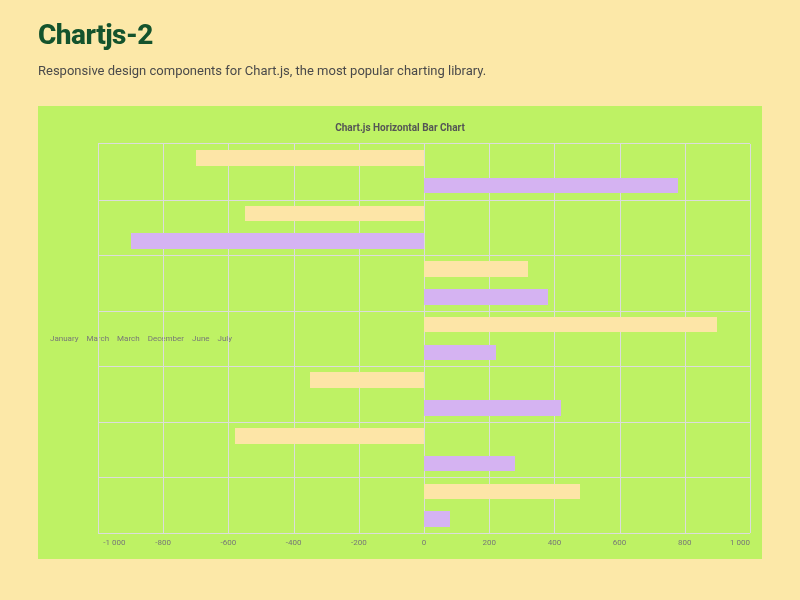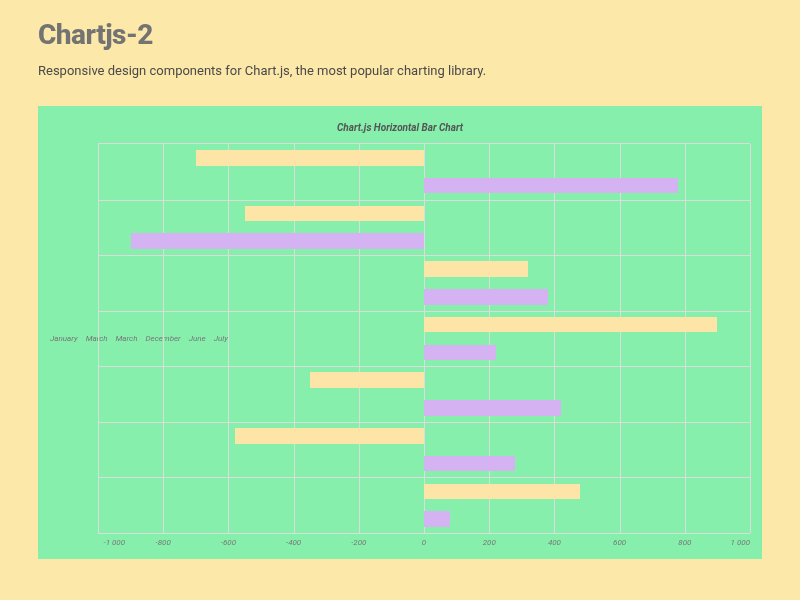--- a/index.html
+++ b/index.html
@@ -14,45 +14,44 @@
     padding: 18px 38px 10px 38px;
   }
   .header-row {
     display: flex;
     justify-content: space-between;
     align-items: center;
   }
   .title {
     font-size: 28px;
     font-weight: 800;
-    color: #737373;
+    color: #14532d;
     letter-spacing: -0.5px;
   }
   .link {
     background: #f4aaa0;
     color: #3b3b3b;
     font-size: 13px;
     font-weight: 700;
     text-decoration: underline;
     padding: 6px 16px;
   }
   .subtitle {
     font-size: 13px;
     color: #4a4a4a;
     margin-top: 12px;
   }
   .chart-panel {
-    background: #86efac;
+    background: #bef264;
     margin: 18px 38px 0 38px;
     height: 453px;
     position: relative;
     padding: 10px 12px 12px 12px;
     display: flex;
     flex-direction: column;
-    font-style: italic;
   }
   .chart-title {
     text-align: center;
     font-size: 10px;
     font-weight: 700;
     color: #555;
     padding: 6px 0 10px 0;
   }
   .chart-body {
     flex: 1;

